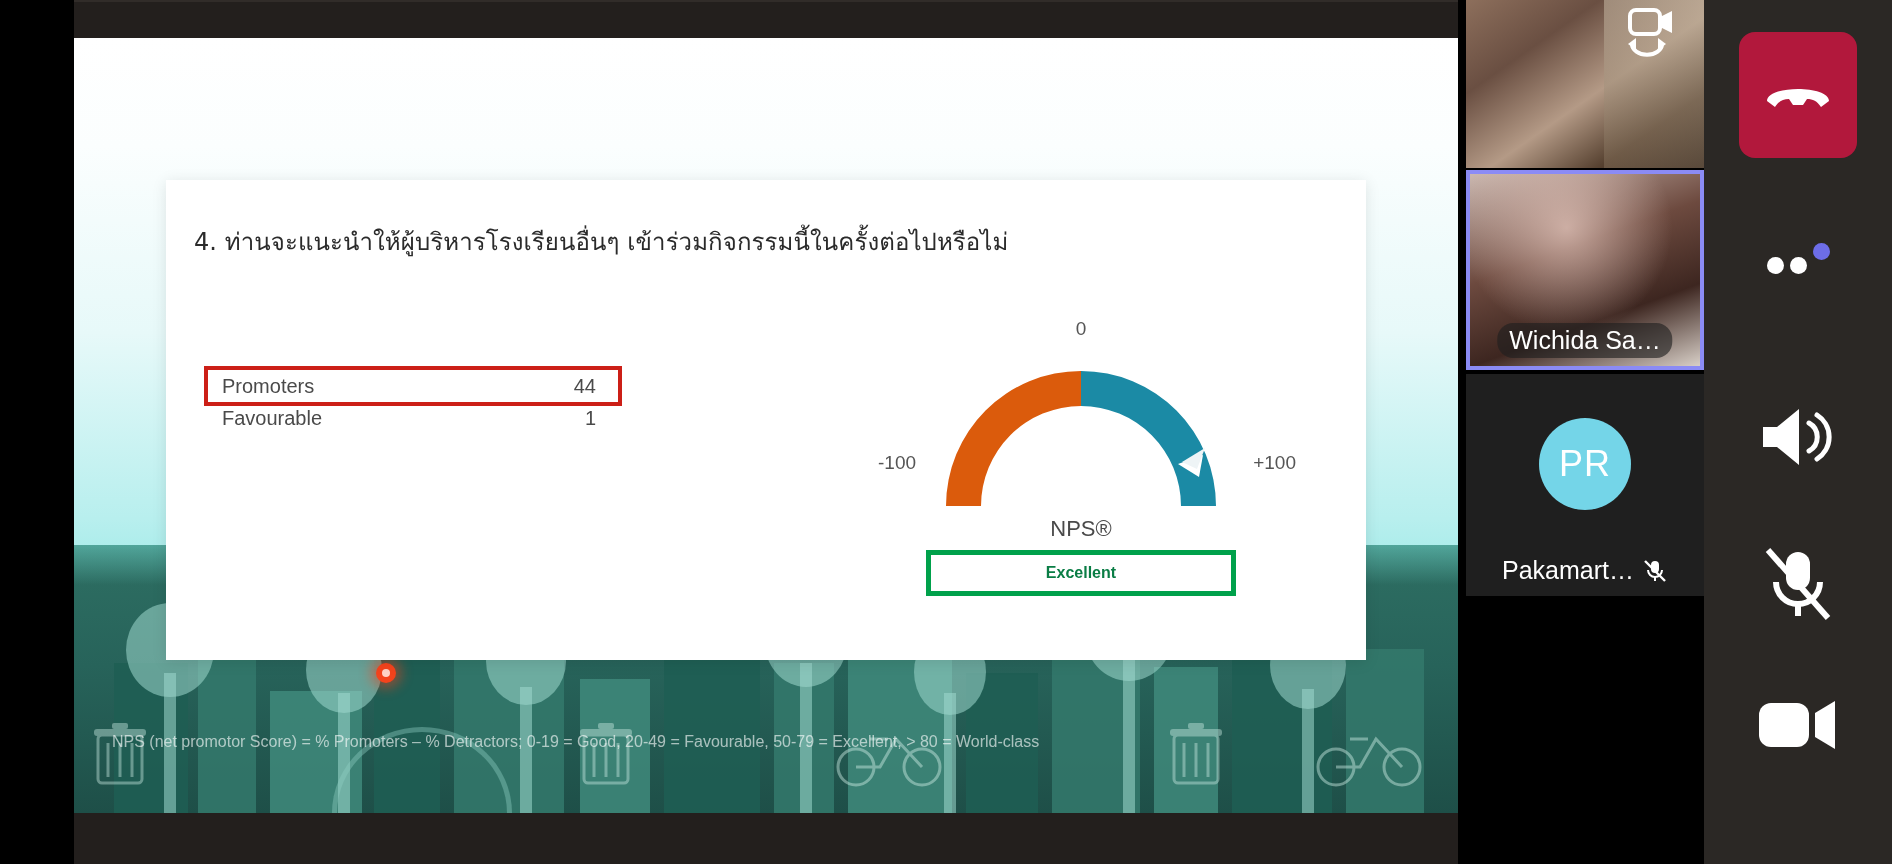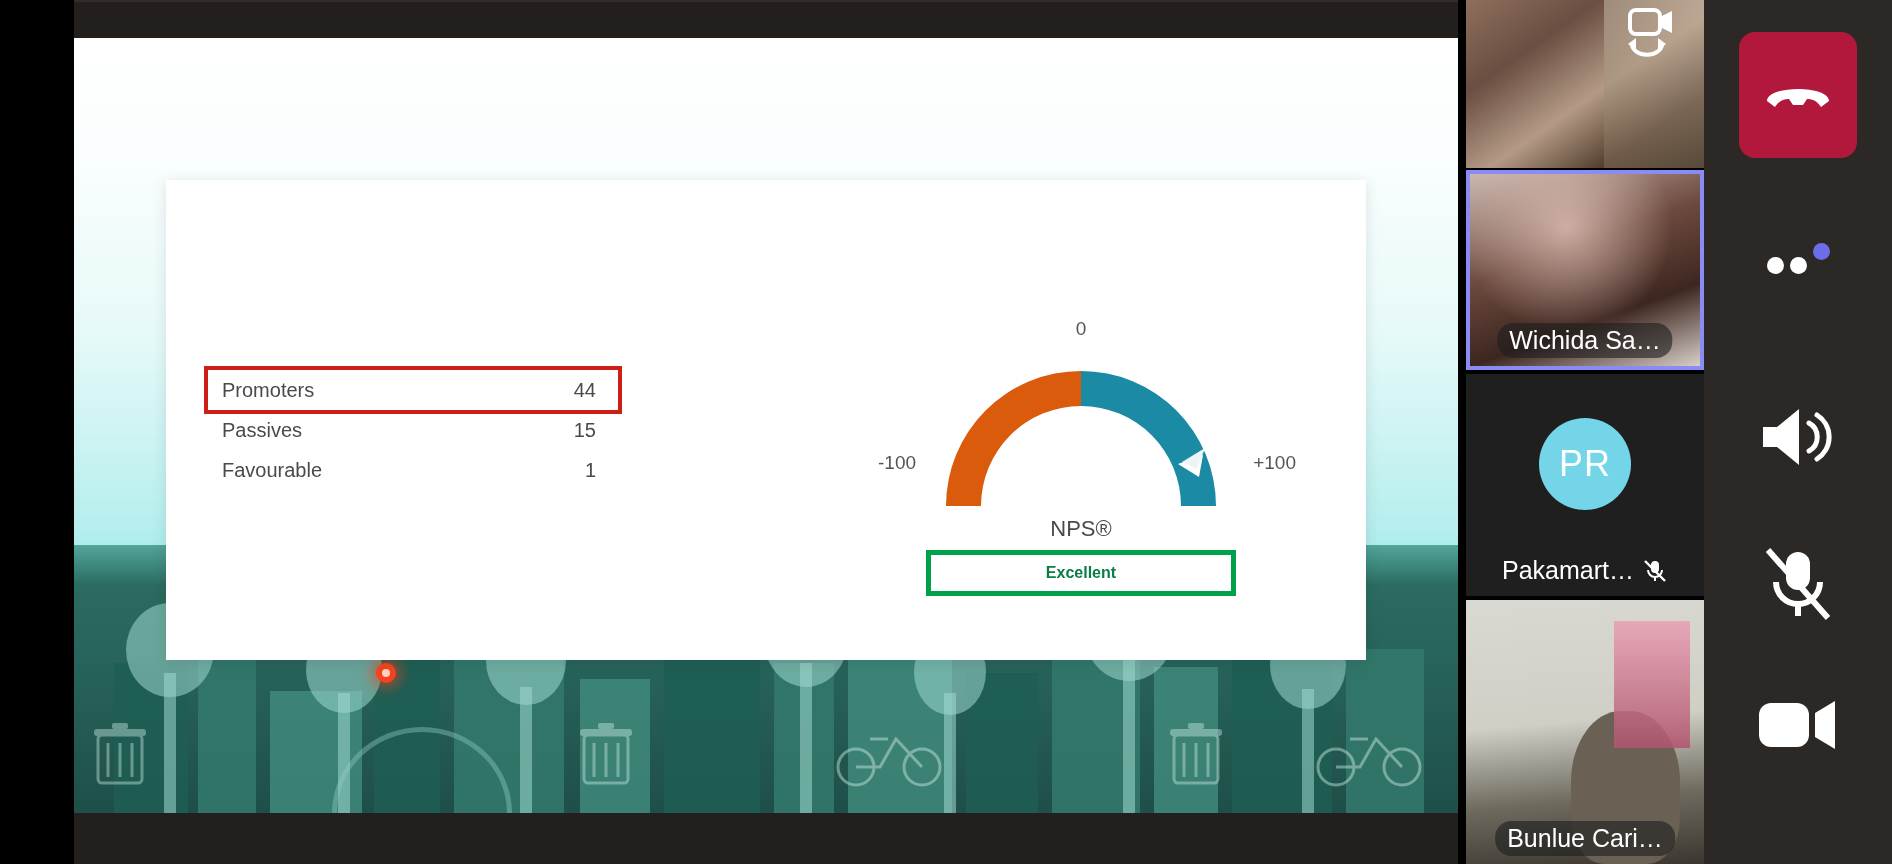--- a/index.html
+++ b/index.html
@@ -44,21 +44,21 @@
   
   #card { position:absolute; left:92px; top:142px; width:1200px; height:480px;
           background:#fff; box-shadow:0 2px 14px rgba(0,0,0,.10); }
 
   #question { position:absolute; left:28px; top:42px; right:30px;
               font-size:24px; color:#2b2b2b; letter-spacing:.1px;
               font-family:"DejaVu Sans","Liberation Sans",sans-serif; }
 
   
   #score-table { position:absolute; left:42px; top:190px; width:410px; }
-  .srow { position:relative; height:40px; display:flex; align-items:center;
+  .srow { position:relative; height:32px; display:flex; align-items:center;
           justify-content:space-between; padding:0 22px 0 14px; }
   .srow .lbl { font-size:20px; color:#4a4a4a; }
   .srow .val { font-size:20px; color:#4a4a4a; }
   .srow.highlight { outline:4px solid #cc1f17; outline-offset:0; }
 
   
   #gauge-wrap { position:absolute; left:700px; top:140px; width:430px; height:310px; }
   #gauge-svg { position:absolute; left:50px; top:16px; }
   .gauge-num { position:absolute; left:0; right:0; top:120px; text-align:center;
                font-size:62px; font-weight:bold; color:#1b8aa5;
@@ -228,31 +228,28 @@
             <circle cx="88" cy="44" r="18" fill="none" stroke="#cfeee6" stroke-width="3"></circle>
             <path d="M22 44 L46 44 L62 16 L88 44 M46 44 L62 16 M36 16 h18" fill="none" stroke="#cfeee6" stroke-width="3"></path>
           </svg>
         </div>
 
         <div class="reddot" style="left:302px; bottom:130px;"></div>
       </div>
 
       <div id="card">
 
+        <div id="question">4. ท่านจะแนะนำให้ผู้บริหารโรงเรียนอื่นๆ เข้าร่วมกิจกรรมนี้ในครั้งต่อไปหรือไม่</div>
 
         <div id="score-table">
           <div class="srow highlight">
             <span class="lbl">Promoters</span>
             <span class="val">44</span>
           </div>
           <div class="srow">
-            <span class="lbl">Passives</span>
-            <span class="val">15</span>
-          </div>
-          <div class="srow">
             <span class="lbl">Favourable</span>
             <span class="val">1</span>
           </div>
         </div>
 
         <div id="gauge-wrap">
           <svg id="gauge-svg" width="330" height="180" viewBox="0 0 330 180">
 
             <path d="M 30 170 A 135 135 0 0 1 165 35 L 165 70 A 100 100 0 0 0 65 170 Z" fill="#db5b0c"></path>
 
@@ -268,20 +265,21 @@
 
 
           <div class="nps-label">NPS®</div>
 
           <div id="verdict-box">
             <span>Excellent</span>
           </div>
         </div>
       </div>
 
+      <div id="footnote">NPS (net promotor Score) = % Promoters – % Detractors; 0-19 = Good, 20-49 = Favourable, 50-79 = Excellent, &gt; 80 = World-class</div>
 
     </div>
   </div>
 
   <div id="filmstrip">
 
     <div class="tile" style="top:0px; height:168px;">
       <div class="ph1"></div>
       <span class="flip-icon">
         <svg width="56" height="56" viewBox="0 0 56 56">
@@ -305,26 +303,20 @@
         <span>Pakamart…</span>
         <svg width="26" height="26" viewBox="0 0 26 26">
           <rect x="9" y="3" width="8" height="12" rx="4" fill="#fff"></rect>
           <path d="M6 12 a7 7 0 0 0 14 0" fill="none" stroke="#fff" stroke-width="2"></path>
           <path d="M13 19 v4" stroke="#fff" stroke-width="2"></path>
           <path d="M3 3 L23 23" stroke="#fff" stroke-width="2.4"></path>
         </svg>
       </span>
     </div>
 
-    <div class="tile" style="top:600px; height:264px;">
-      <div class="ph3">
-        <div class="head"></div>
-      </div>
-      <span class="name-chip">Bunlue Cari…</span>
-    </div>
   </div>
 
   <div id="rail">
 
     <div class="rail-btn" id="endcall">
       <svg width="70" height="32" viewBox="0 0 70 32">
         <path d="M4 22 C4 6, 66 6, 66 22 L58 28 C54 22, 50 20, 44 20 L40 26 L30 26 L26 20 C20 20, 16 22, 12 28 Z" fill="#fff"></path>
       </svg>
     </div>
 

